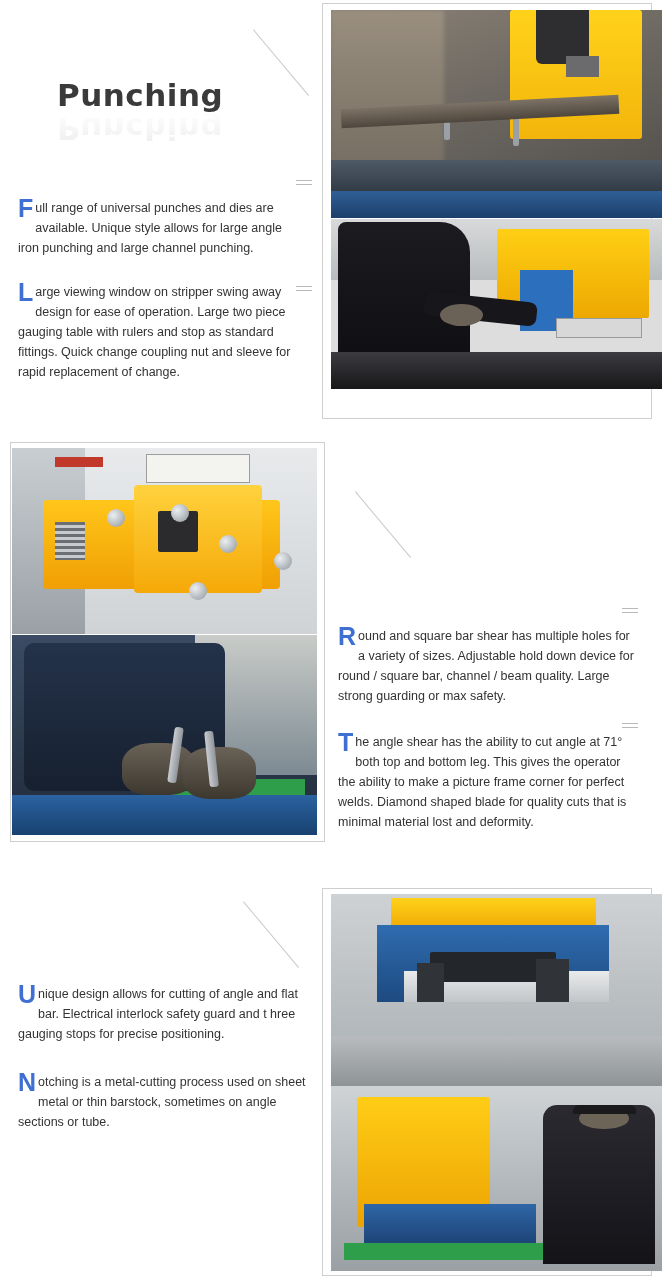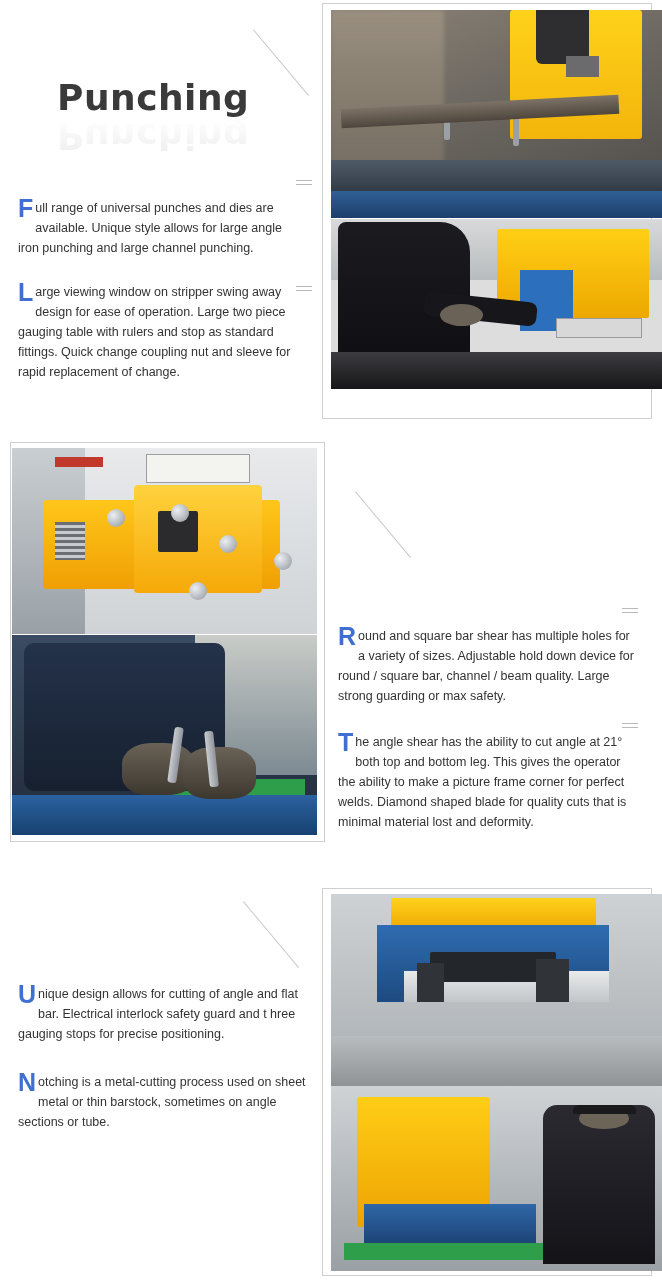--- a/index.html
+++ b/index.html
@@ -17,21 +17,21 @@
     overflow: hidden;
     background: #ffffff;
   }
 
   
   .section { position: absolute; }
 
   .title {
     font-family: "DejaVu Sans", sans-serif;
     font-weight: bold;
-    font-size: 36px;
+    font-size: 31px;
     letter-spacing: 0.5px;
     color: #3a3a3a;
     position: relative;
     display: inline-block;
     line-height: 1.05;
   }
   .title .reflect {
     position: absolute;
     left: 0; top: 100%;
     transform: scaleY(-1);
@@ -237,21 +237,21 @@
     <div class="dashes" style="left:622px;top:293px;">
       <i></i>
         <i></i>
     </div>
 
     <div style="position:absolute;left:338px;top:196px;width:300px;">
       <p class="para">
         <span class="drop">R</span><span>ound and square bar shear has multiple holes for a variety of sizes. Adjustable hold down device for round / square bar, channel / beam quality. Large strong guarding or max safety.</span>
       </p>
       <p class="para" style="margin-top:26px;">
-        <span class="drop">T</span><span>he angle shear has the ability to cut angle at 21° both top and bottom leg. This gives the operator the ability to make a picture frame corner for perfect welds. Diamond shaped blade for quality cuts that is minimal material lost and deformity.</span>
+        <span class="drop">T</span><span>he angle shear has the ability to cut angle at 71° both top and bottom leg. This gives the operator the ability to make a picture frame corner for perfect welds. Diamond shaped blade for quality cuts that is minimal material lost and deformity.</span>
       </p>
     </div>
 
     <div class="photoframe" style="left:10px;top:12px;width:315px;height:400px;"></div>
 
     <div class="photo p3" style="left:12px;top:18px;width:305px;height:186px;">
       <div class="ph-bg">
         <div class="bg"></div>
         <div class="grey"></div>
         <div class="label"></div>

